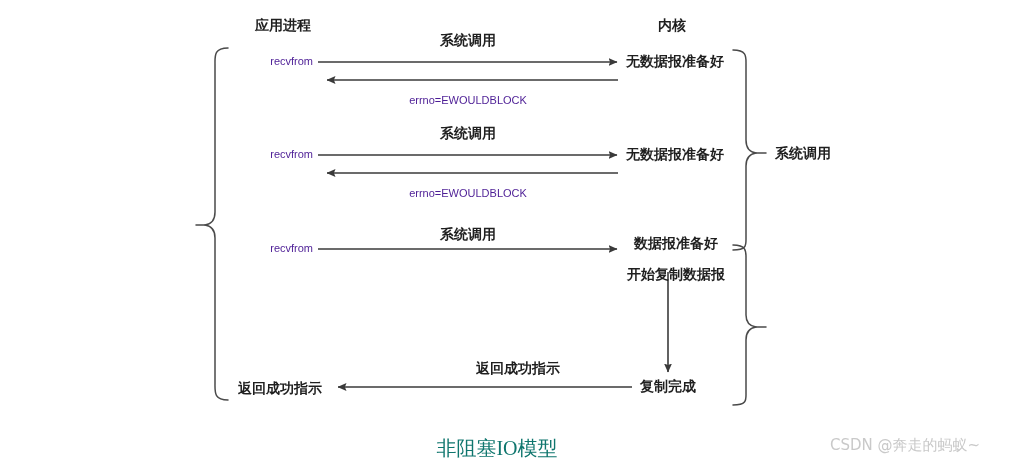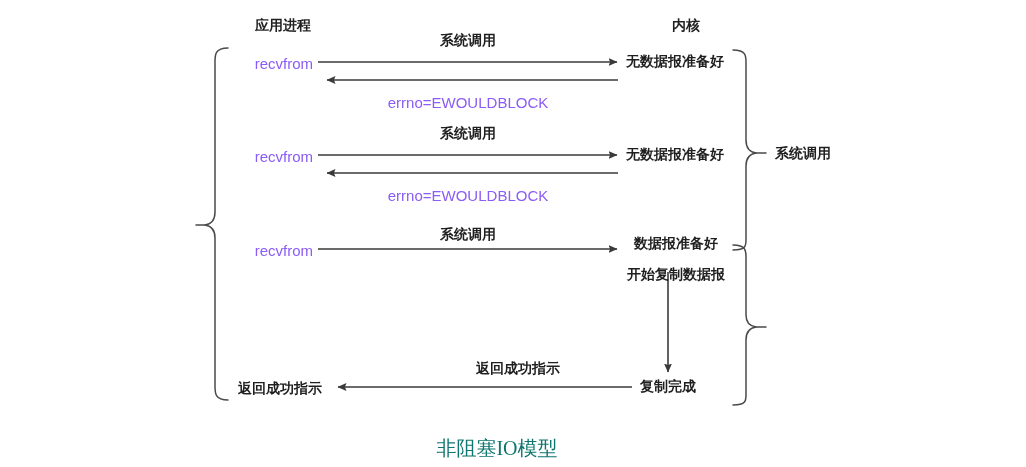--- a/index.html
+++ b/index.html
@@ -20,22 +20,22 @@
     width: 1026px;
     height: 467px;
   }
   .t {
     position: absolute;
     white-space: nowrap;
     line-height: 1;
   }
   
   .lat {
-    color: #8b5cf6;
-    font-size: 15px;
+    color: #4c1d95;
+    font-size: 11px;
     font-family: "Liberation Sans", "DejaVu Sans", sans-serif;
   }
   
   .cjk {
     color: #1f1f1f;
     font-size: 14px;
     font-weight: 600;
     font-family: "DejaVu Sans", "Liberation Sans", sans-serif;
   }
   .title-cap {
@@ -125,21 +125,21 @@
       <line x1="756" y1="327" x2="766" y2="327" stroke="#4a4a4a" stroke-width="1.5" stroke-linecap="round"></line>
     </g>
 
     <g>
       <line x1="196" y1="225" x2="205" y2="225" stroke="#4a4a4a" stroke-width="1.5" stroke-linecap="round"></line>
     </g>
   </svg>
 
   <div class="t cjk c" style="left:283px; top:18px;">应用进程</div>
 
-  <div class="t cjk c" style="left:686px; top:18px;">内核</div>
+  <div class="t cjk c" style="left:672px; top:18px;">内核</div>
 
 
   <div class="t lat r" style="left:313px; top:56px;">recvfrom</div>
   <div class="t cjk c" style="left:468px; top:33px;">系统调用</div>
   <div class="t cjk" style="left:626px; top:54px;">无数据报准备好</div>
   <div class="t lat c" style="left:468px; top:95px;">errno=EWOULDBLOCK</div>
 
   <div class="t lat r" style="left:313px; top:149px;">recvfrom</div>
   <div class="t cjk c" style="left:468px; top:126px;">系统调用</div>
   <div class="t cjk" style="left:626px; top:147px;">无数据报准备好</div>
@@ -150,14 +150,15 @@
   <div class="t cjk c" style="left:676px; top:236px;">数据报准备好</div>
   <div class="t cjk c" style="left:676px; top:255px;margin-top:12px;">开始复制数据报</div>
 
   <div class="t cjk" style="left:640px; top:379px;">复制完成</div>
   <div class="t cjk c" style="left:470px; top:361px;margin-left:48px;">返回成功指示</div>
   <div class="t cjk r" style="left:322px; top:381px;">返回成功指示</div>
 
   <div class="t cjk" style="left:775px; top:146px;">系统调用</div>
 
   <div class="t title-cap c" style="left:497px; top:438px;">非阻塞IO模型</div>
+  <div class="t watermark" style="left:830px; top:438px;">CSDN @奔走的蚂蚁~</div>
 
 </div>
 
 </body></html>

